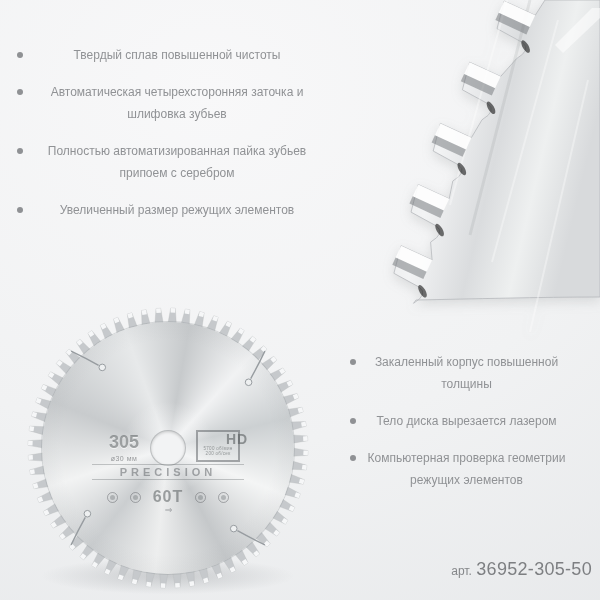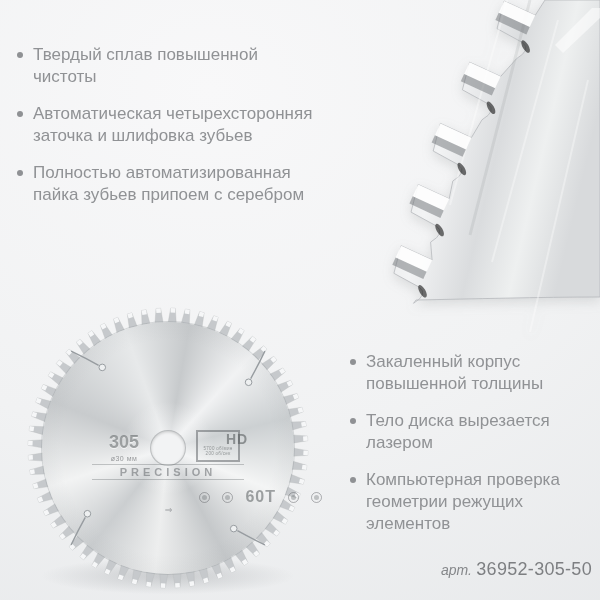--- a/index.html
+++ b/index.html
@@ -2,21 +2,21 @@
 <html><head>
 <meta charset="utf-8">
 <style>
   html,body{margin:0;padding:0;}
   body{
     width:600px;height:600px;position:relative;overflow:hidden;
     background:radial-gradient(140% 120% at 35% 15%, #f8f8f9 0%, #f1f2f3 50%, #e4e6e8 100%);
     font-family:"Liberation Sans","DejaVu Sans",sans-serif;
   }
   
-  .features{position:absolute;list-style:none;margin:0;padding:0;color:#909295;font-size:17px;line-height:22px;}
+  .features{position:absolute;list-style:none;margin:0;padding:0;color:#909295;font-size:12px;line-height:22px;text-align:center;}
   .features li{position:relative;padding-left:17px;margin-bottom:15px;}
   .features .dot{position:absolute;left:1px;top:8px;width:6px;height:6px;border-radius:50%;background:#8f9194;}
   #features-left{left:16px;top:44px;width:305px;}
   #features-right{left:349px;top:351px;width:218px;}
 
   
   #closeup{position:absolute;top:0;right:0;width:270px;height:350px;}
   #closeup svg{filter:drop-shadow(0 4px 6px rgba(100,104,108,.18));}
 
   
@@ -43,38 +43,39 @@
   #spec-row{position:absolute;left:0;top:124px;width:100%;display:flex;justify-content:center;gap:44px;}
   .size-block{text-align:center;width:56px;}
   .size-num{font-size:18px;font-weight:bold;line-height:25px;color:rgba(88,92,95,.55);text-shadow:0 1px 0 rgba(255,255,255,.6);}
   .size-bore{font-size:7px;letter-spacing:.5px;color:rgba(88,92,95,.6);}
   .hd-badge{border:2px solid rgba(88,92,95,.5);width:40px;height:27px;padding-top:1px;text-align:center;box-sizing:content-box;}
   .hd-main{font-size:14px;font-weight:bold;line-height:13px;letter-spacing:1px;margin-left:28px;}
   .hd-sub{font-size:4.5px;line-height:5px;letter-spacing:.3px;}
   #series-band{position:absolute;left:66px;top:158px;width:152px;text-align:center;
     border-top:1px solid rgba(88,92,95,.32);border-bottom:1px solid rgba(88,92,95,.32);
     padding:1px 0;font-size:11px;font-weight:bold;letter-spacing:4px;color:rgba(88,92,95,.5);}
-  #teeth-row{position:absolute;left:12px;top:182px;width:100%;display:flex;align-items:center;justify-content:flex-end;gap:12px;}
+  #teeth-row{position:absolute;left:0;top:182px;width:100%;display:flex;align-items:center;justify-content:center;gap:12px;}
   .teeth-label{font-size:16px;font-weight:bold;letter-spacing:1px;color:rgba(88,92,95,.55);}
   .mark-icon{width:9px;height:9px;border:1.2px solid rgba(88,92,95,.45);border-radius:50%;position:relative;}
   .mark-icon::after{content:"";position:absolute;inset:2px;border-radius:50%;background:rgba(88,92,95,.32);}
   #rot-arrow{position:absolute;left:0;top:199px;width:100%;text-align:center;font-size:9px;color:rgba(88,92,95,.5);letter-spacing:-1px;}
 
   
   #sku{position:absolute;right:8px;top:559px;color:#85878a;white-space:nowrap;}
-  #sku .sku-label{font-size:14px;font-style:italic;}
+  #sku .sku-label{font-size:12px;}
   #sku .sku-value{font-size:18px;color:#7d7f82;letter-spacing:.3px;}
 </style>
 </head>
 <body>
 
 <ul class="features" id="features-left">
   <li><span class="dot"></span><span>Твердый сплав повышенной чистоты</span></li>
   <li><span class="dot"></span><span>Автоматическая четырехсторонняя заточка и шлифовка зубьев</span></li>
   <li><span class="dot"></span><span>Полностью автоматизированная пайка зубьев припоем с серебром</span></li>
+  <li><span class="dot"></span><span>Увеличенный размер режущих элементов</span></li>
 </ul>
 
 <ul class="features" id="features-right">
   <li><span class="dot"></span><span>Закаленный корпус повышенной толщины</span></li>
   <li><span class="dot"></span><span>Тело диска вырезается лазером</span></li>
   <li><span class="dot"></span><span>Компьютерная проверка геометрии режущих элементов</span></li>
 </ul>
 
 <div id="closeup">
   <svg id="closeup-svg" width="270" height="350" viewBox="0 0 270 350">

